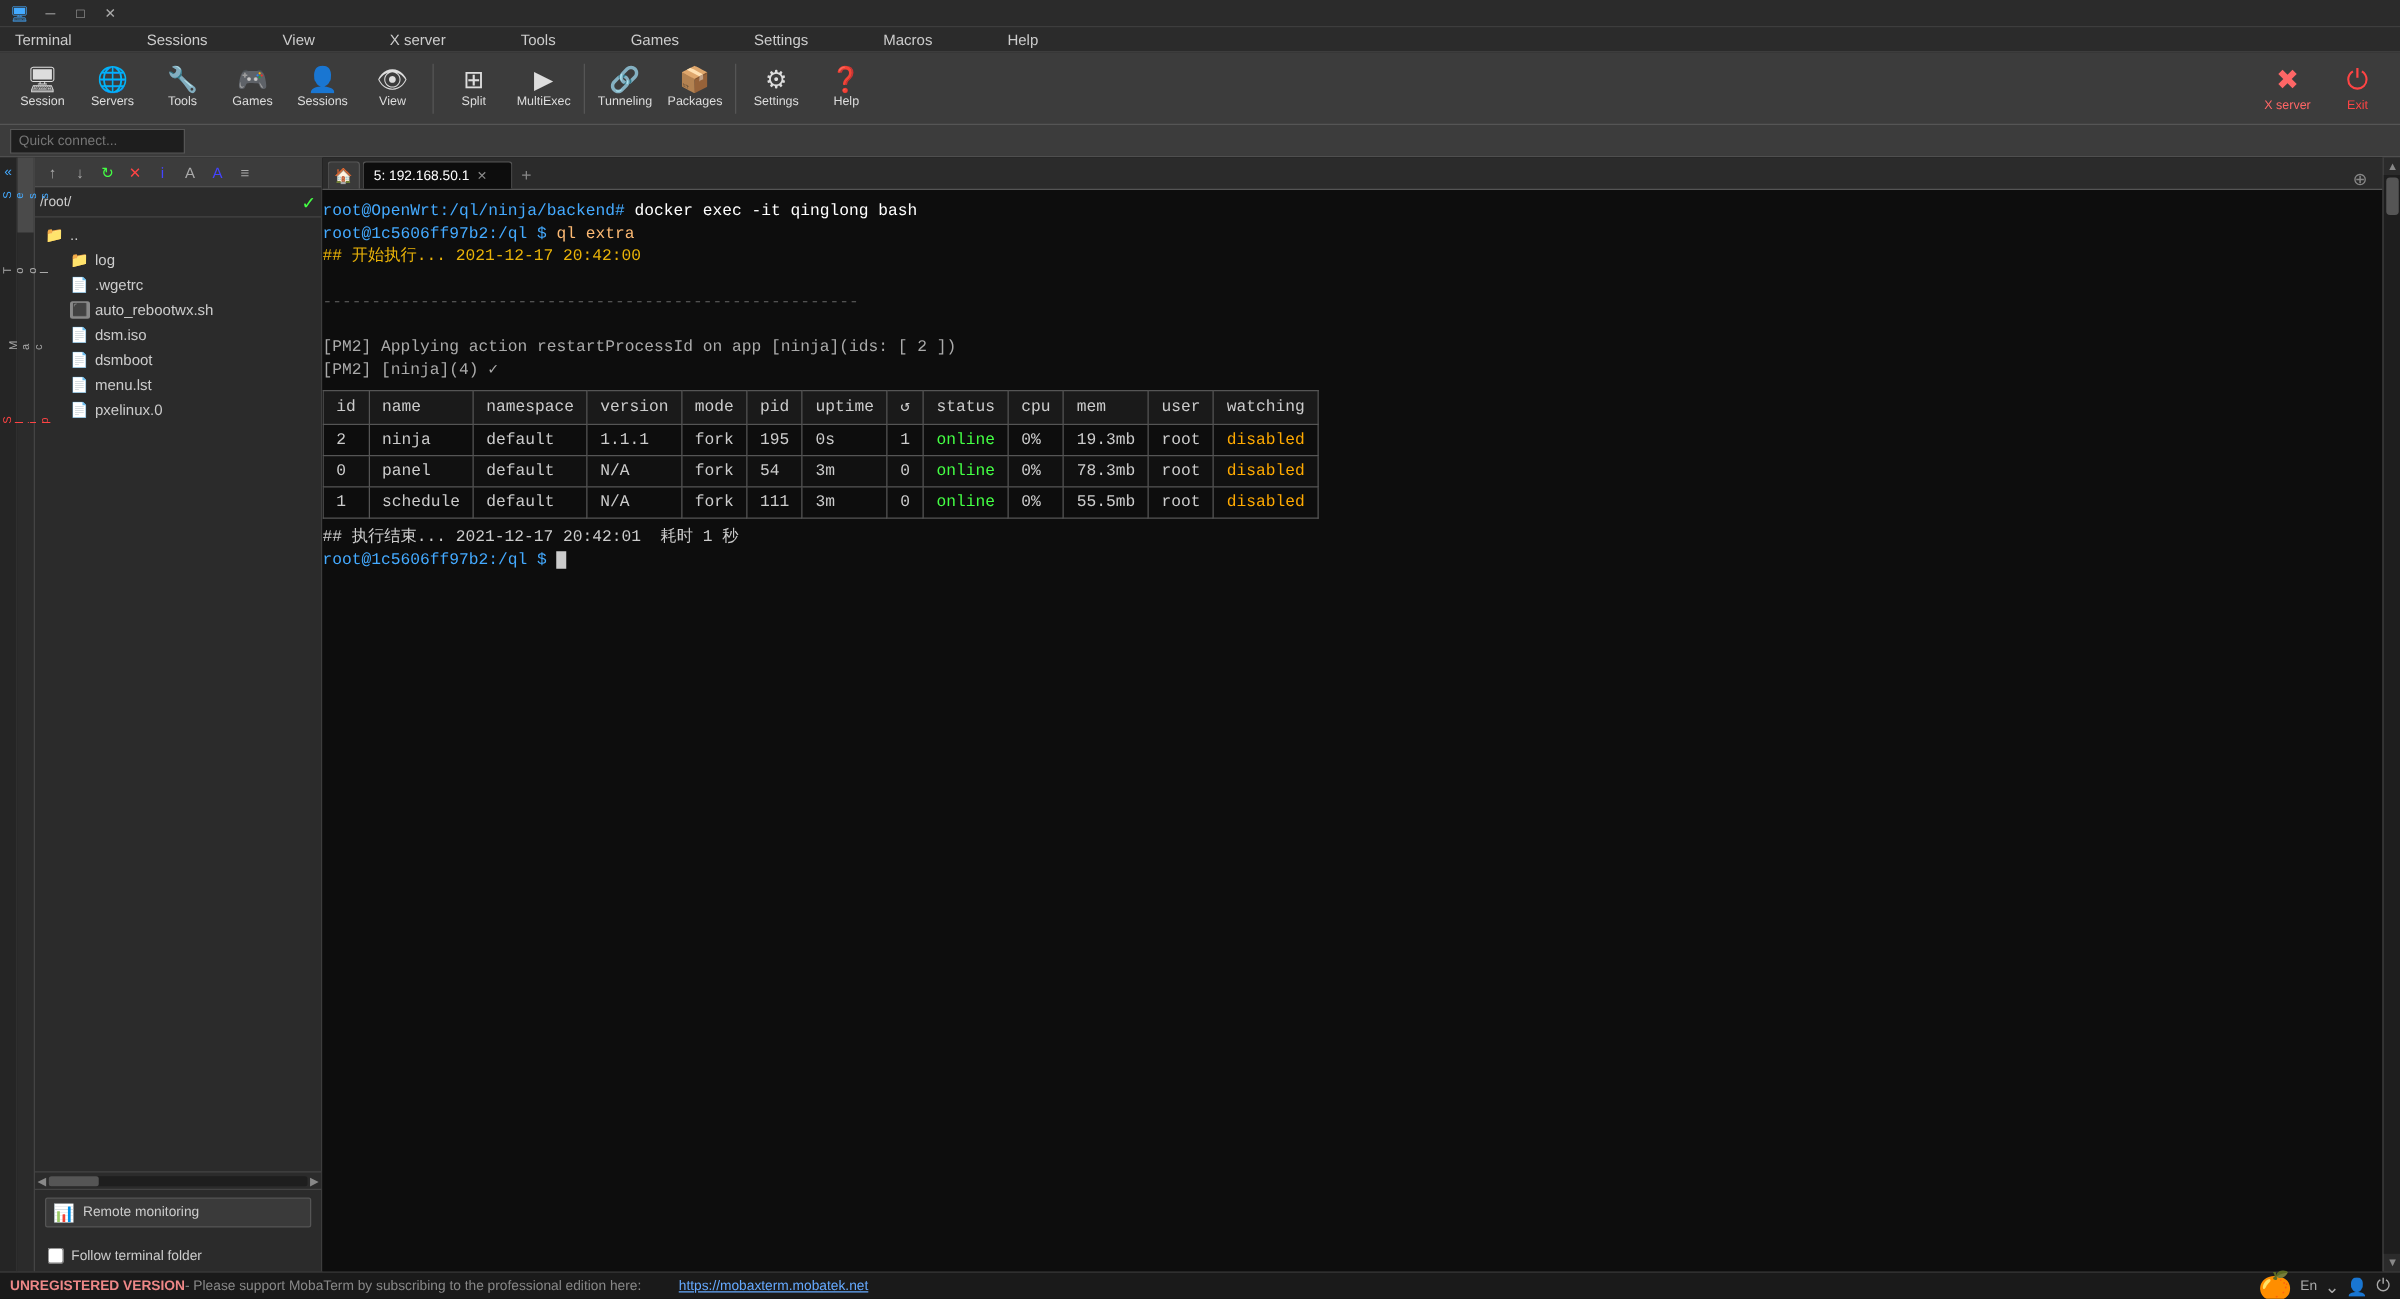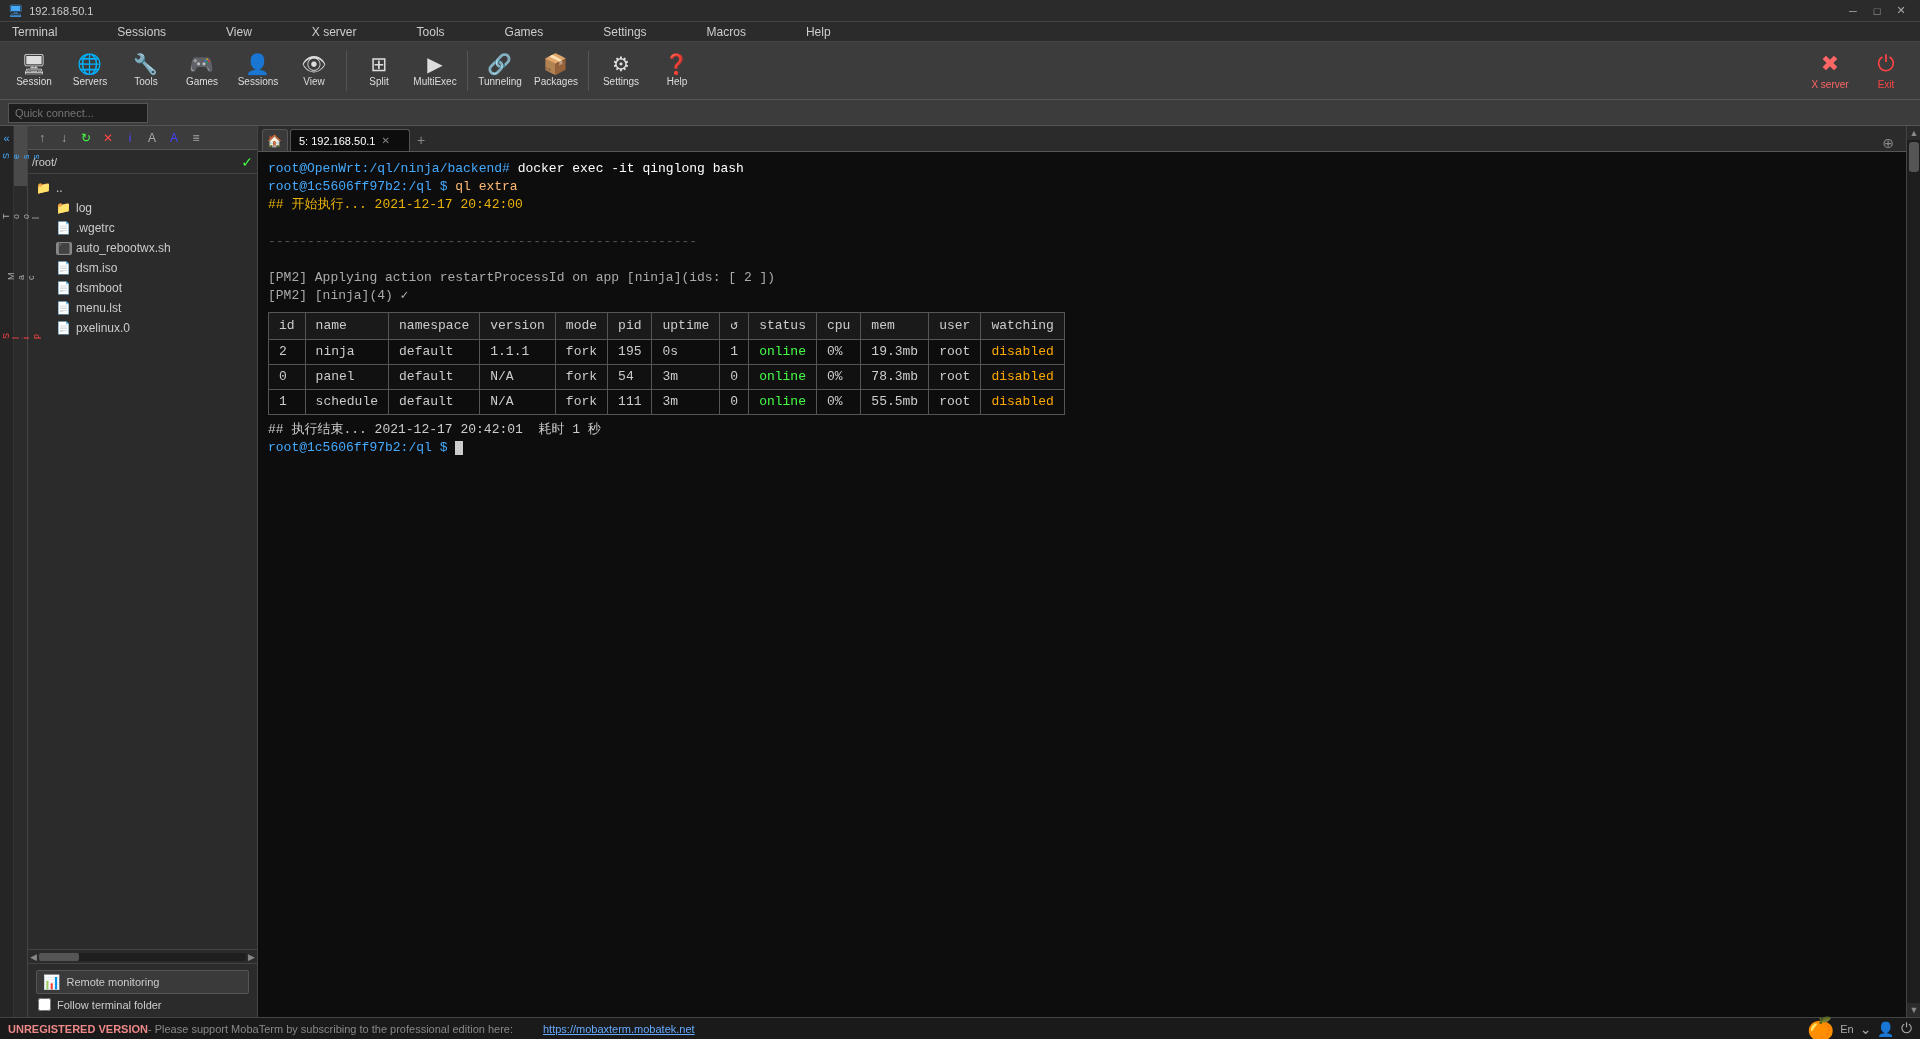--- a/index.html
+++ b/index.html
@@ -205,21 +205,21 @@
       gap: 6px;
       min-width: 120px;
     }
     .tab.active { background: #0d0d0d; color: #fff; border-bottom-color: #0d0d0d; }
     .tab .tab-close { color: #888; font-size: 10px; cursor: pointer; }
     .tab-new { width: 22px; height: 22px; display: flex; align-items: center; justify-content: center; color: #888; cursor: pointer; font-size: 14px; }
 
     
     .terminal-content {
       flex: 1;
-      padding: 8px 10px;
+      padding: 8px 0;
       overflow-y: auto;
       font-family: 'Courier New', Courier, monospace;
       font-size: 13px;
       color: #ccc;
       background: #0d0d0d;
       line-height: 1.4;
     }
     .term-line { white-space: pre; }
 
     
@@ -279,40 +279,39 @@
       width: 100%; height: 24px;
       background: #3a3a3a; border: 1px solid #555;
       color: #ccc; font-size: 11px;
       cursor: pointer; display: flex; align-items: center; gap: 6px;
       padding: 0 6px; border-radius: 2px;
     }
 
     
     .follow-folder {
       display: flex; align-items: center; gap: 6px;
-      margin-top: 4px; color: #ccc; font-size: 11px;
+      margin-top: 16px; color: #ccc; font-size: 11px;
       padding: 0 2px;
     }
     .follow-folder input[type=checkbox] { cursor: pointer; }
 
     .term-cursor {
       display: inline-block;
       width: 8px; height: 14px;
       background: #ccc;
       vertical-align: text-bottom;
       animation: blink 1s step-end infinite;
     }
     @keyframes blink { 50% { opacity: 0; } }
   </style>
 </head>
 <body>
 
 <div class="title-bar">
   <span class="app-icon">🖥</span>
-  <span class="title-text">192.168.50.1</span>
   <div class="win-controls">
     <button class="win-btn">─</button>
     <button class="win-btn">□</button>
     <button class="win-btn close">✕</button>
   </div>
 </div>
 
 <div class="menu-bar">
   <span class="menu-item">Terminal</span>
   <span class="menu-item">Sessions</span>

